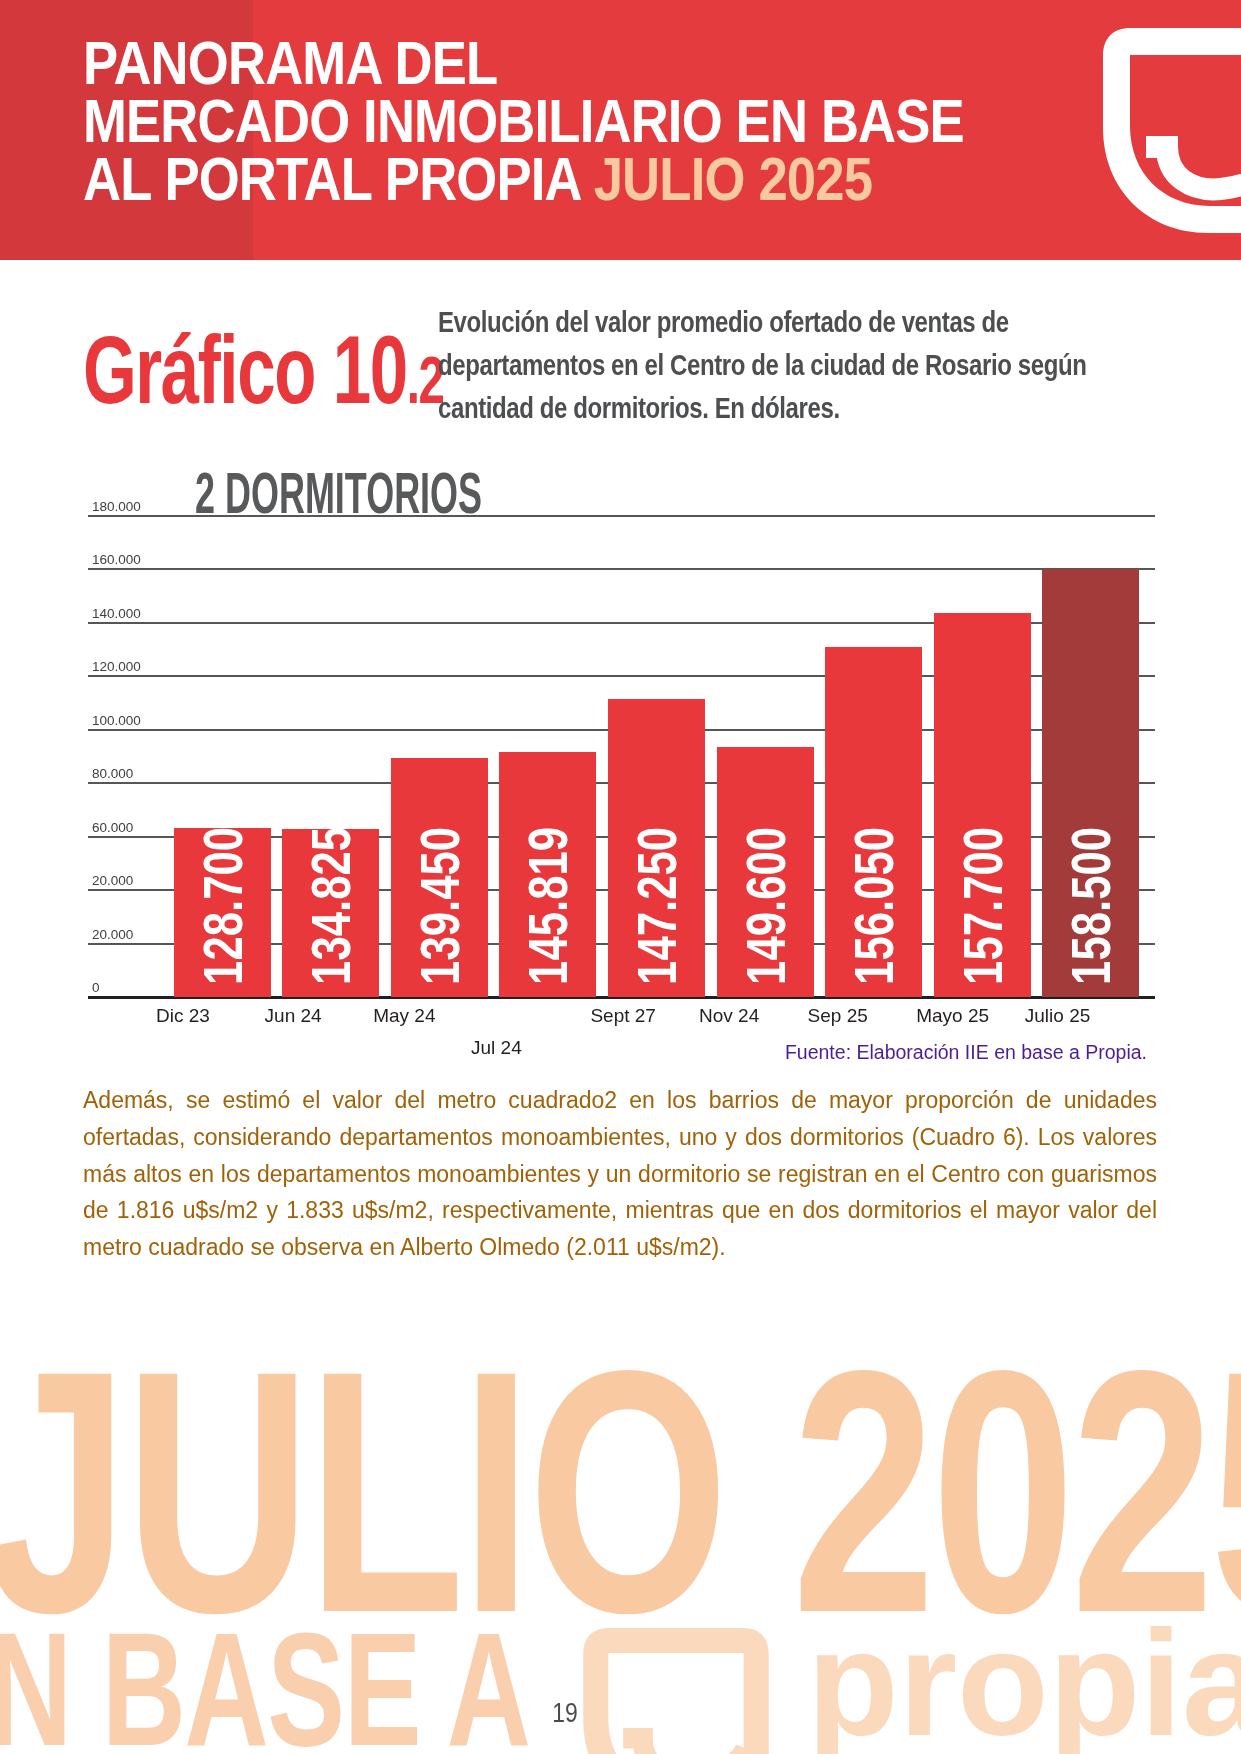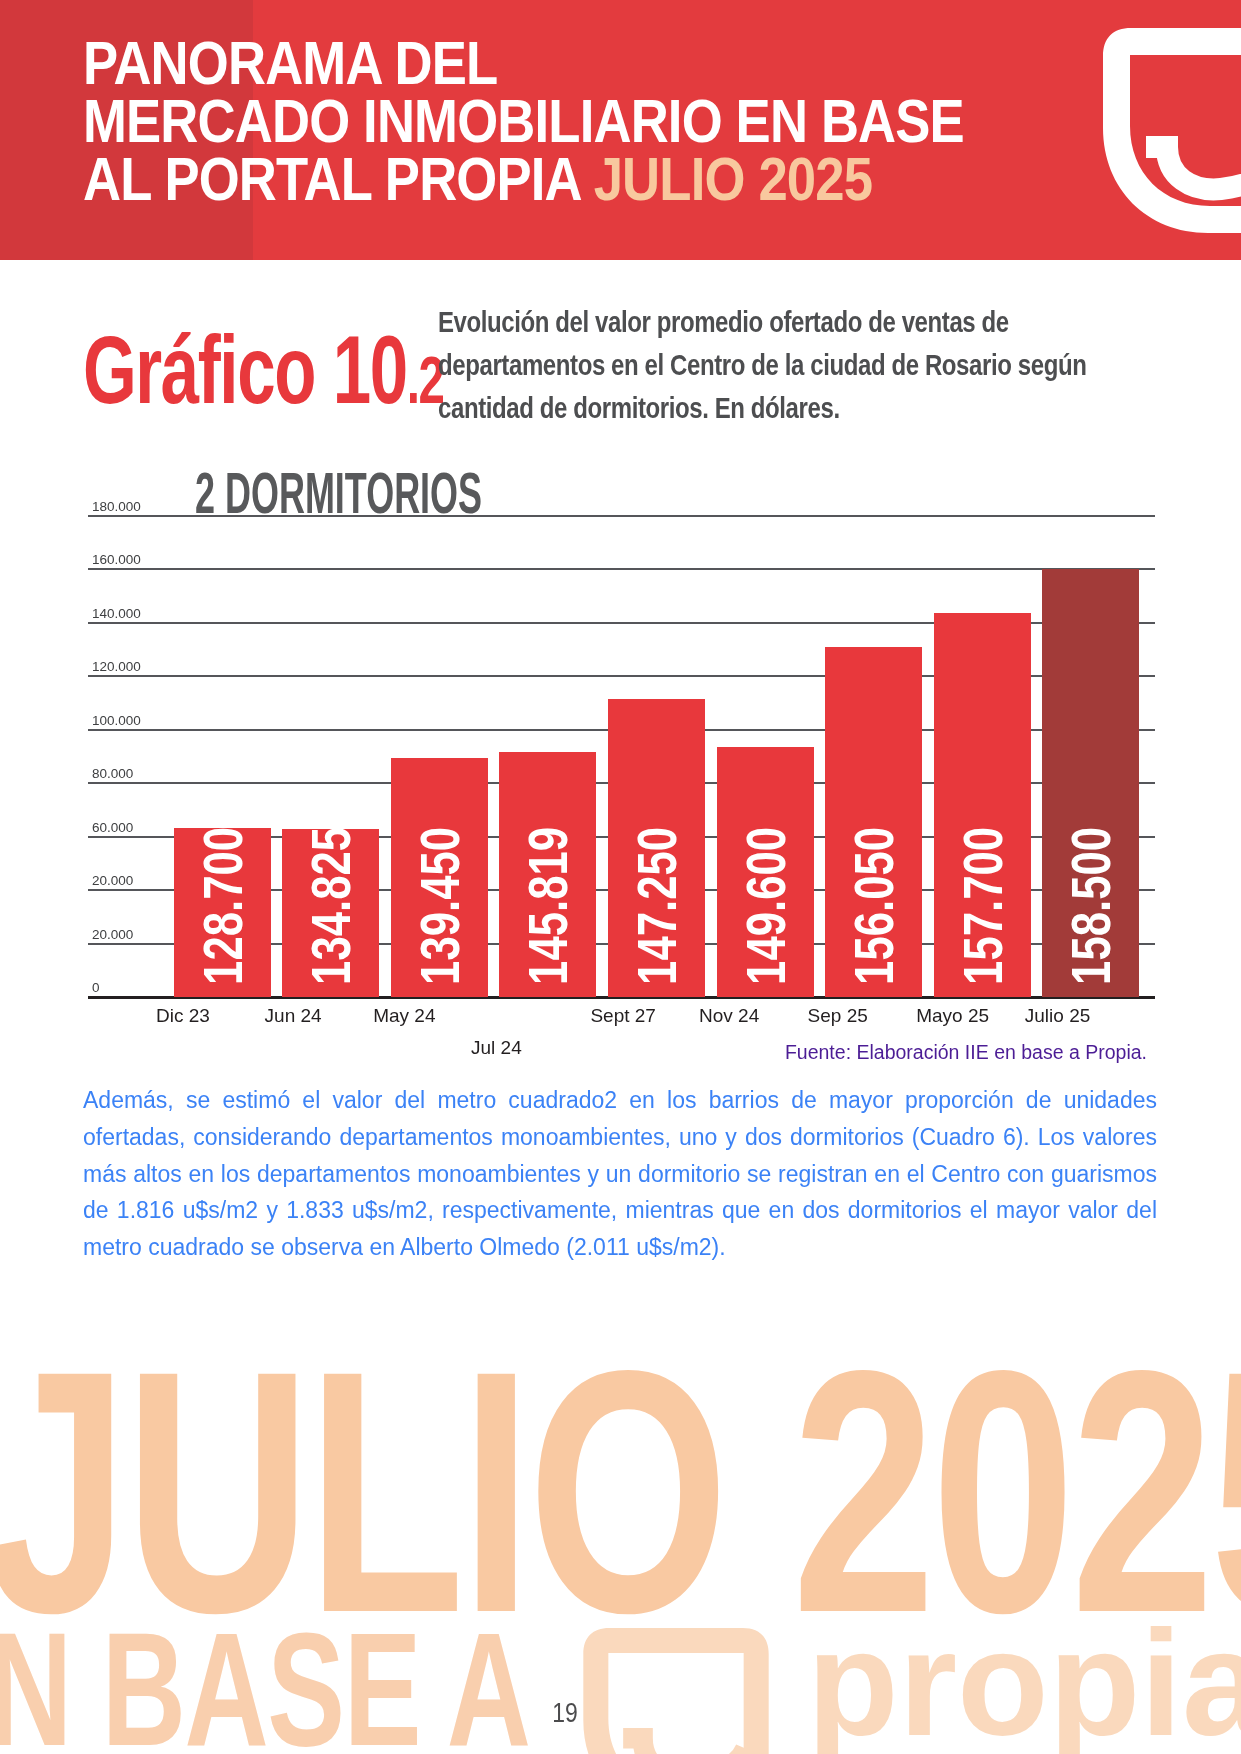--- a/index.html
+++ b/index.html
@@ -42,21 +42,21 @@
   .bar-value{
     position:absolute;width:420px;height:97px;line-height:97px;font-size:56px;font-weight:bold;
     color:#fff;transform-origin:0 100%;transform:rotate(-90deg) scaleX(0.78);
     white-space:nowrap;padding-left:4px;
   }
   .xtick{position:absolute;width:132px;text-align:left;font-size:19px;color:#231F20;}
   .source-note{right:94px;top:1041px;font-size:19.5px;color:#4c1d95;}
 
   
   .body-par{
-    left:83px;top:1082px;width:1074px;font-size:23px;line-height:36.8px;color:#3b82f6;
+    left:83px;top:1082px;width:1074px;font-size:23px;line-height:36.8px;color:#a16207;
     text-align:justify;
   }
 
   
   .wm1{
     left:-15px;top:1319px;font-size:345px;line-height:345px;font-weight:bold;color:#F9C9A2;
     transform:scaleX(0.75);transform-origin:0 0;white-space:nowrap;letter-spacing:-6px;z-index:0;
   }
   .wm2{
     left:-12px;top:1608px;font-size:162px;line-height:162px;font-weight:bold;color:#F9CFAE;

